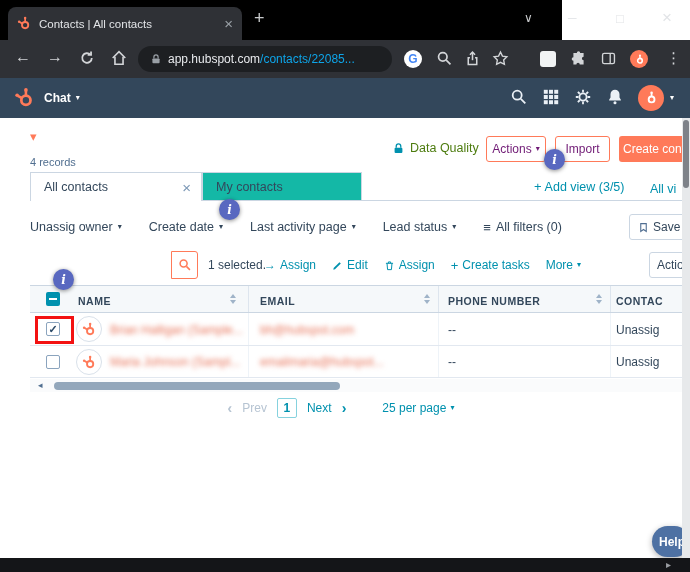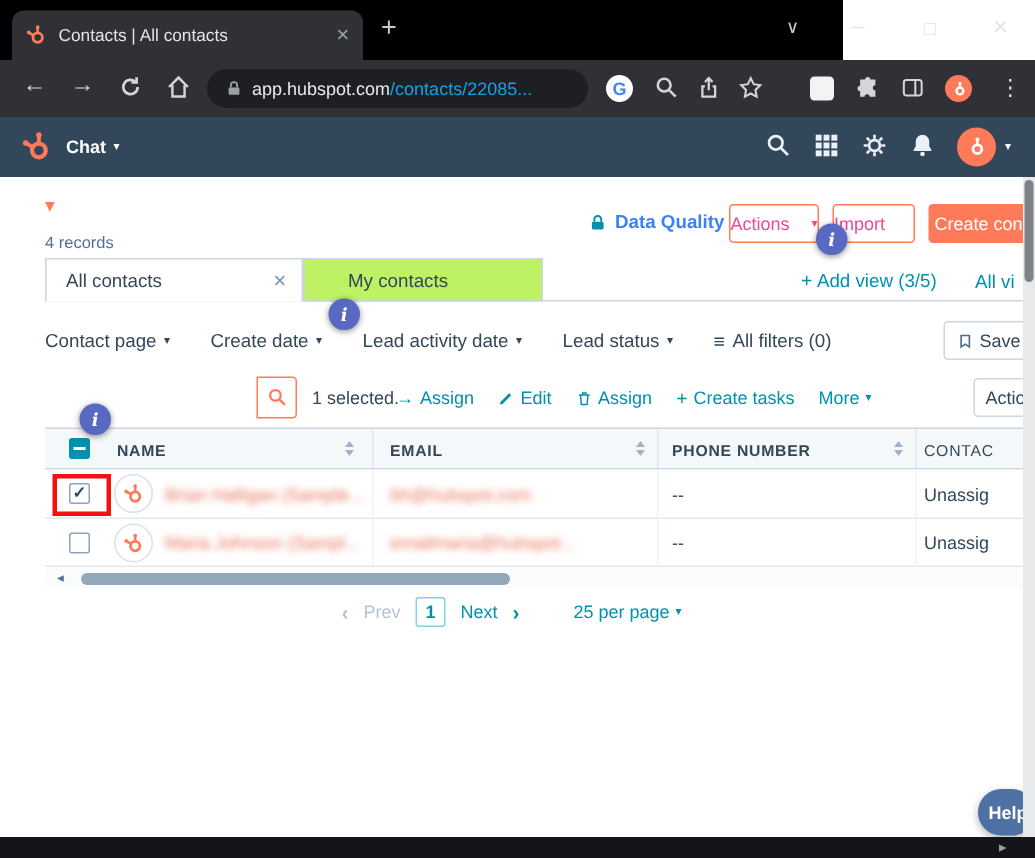--- a/index.html
+++ b/index.html
@@ -5,22 +5,22 @@
   *{margin:0;padding:0;box-sizing:border-box}
   html,body{background:#444}
   .screen{position:relative;width:690px;height:572px;background:#fff;overflow:hidden;
           font-family:"Liberation Sans",sans-serif}
   .abs{position:absolute}
   .flex{display:flex;align-items:center}
   svg{display:block}
   .ic{display:inline-flex;align-items:center;justify-content:center}
   .blur{color:#e8755b;filter:blur(2.5px);font-size:12px;white-space:nowrap;overflow:hidden}
   .caret{font-size:8px;line-height:1}
-  .obtn{background:#fff;border:1px solid #ff7a59;border-radius:3px;color:#ec4899;
-        font-size:12px;display:flex;align-items:center;justify-content:space-between;gap:4px;cursor:pointer}
+  .obtn{background:#fff;border:1px solid #ff7a59;border-radius:3px;color:#701a75;
+        font-size:12px;display:flex;align-items:center;justify-content:center;gap:4px;cursor:pointer}
   .gbtn{background:#fff;border:1px solid #cbd6e2;border-radius:3px;color:#33475b;
         font-size:12px;display:flex;align-items:center;gap:4px}
   .sort{display:inline-flex;flex-direction:column;gap:2px}
   .sort i{display:block;width:0;height:0;border-left:3.5px solid transparent;border-right:3.5px solid transparent}
   .sort .u{border-bottom:4px solid #9fb3c8}
   .sort .d{border-top:4px solid #9fb3c8}
   .coldiv{position:absolute;top:0;bottom:0;width:1px}
   .marker{position:absolute;width:21px;height:21px;border-radius:50%;background:#5968c0;
           color:#fff;display:flex;align-items:center;justify-content:center;
           font-family:"DejaVu Serif",serif;font-style:italic;font-weight:bold;font-size:12px;
@@ -183,62 +183,62 @@
   </div>
   <div class="abs" style="left:30px;top:156px;font-size:11px;color:#516f90">4 records</div>
 
   <div class="abs flex" style="left:392px;top:141px;gap:5px">
     <span class="ic" style="color:#0091ae">
       <svg width="13" height="13" viewBox="0 0 20 20">
         <rect x="4" y="9" width="12" height="8" rx="1.5" fill="currentColor"></rect>
         <path d="M6.5 9V6.5a3.5 3.5 0 0 1 7 0V9" fill="none" stroke="currentColor" stroke-width="2"></path>
       </svg>
     </span>
-    <span style="color:#3b82f6;font-size:12.5px;font-weight:700">Data Quality</span>
+    <span style="color:#4d7c0f;font-size:12.5px;font-weight:400">Data Quality</span>
   </div>
   <button class="abs obtn" style="left:486px;top:136px;width:60px;height:26px">
     <span>Actions</span>
     <span class="caret">▾</span>
   </button>
   <button class="abs obtn" style="left:555px;top:136px;width:55px;height:26px">
     <span>Import</span>
   </button>
   <button class="abs" style="left:619px;top:136px;width:70px;height:26px;background:#ff7a59;border:none;border-radius:3px;
                  color:#fff;font-size:12px;overflow:hidden;white-space:nowrap;cursor:pointer">
     <span>Create cont</span>
   </button>
 
   <div class="abs" style="left:30px;top:200px;width:652px;height:1px;background:#cbd6e2"></div>
   <div class="abs flex" style="left:30px;top:172px;width:172px;height:29px;background:#fff;border:1px solid #cbd6e2;border-bottom:none;
               padding:0 10px 0 13px;justify-content:space-between;z-index:2">
     <span style="font-size:12.5px;color:#33475b">All contacts</span>
     <span style="font-size:15px;color:#7c98b6;line-height:1">×</span>
   </div>
-  <div class="abs flex" style="left:202px;top:172px;width:160px;height:29px;background:#bef264;border:1px solid #cbd6e2;padding:0 29px">
+  <div class="abs flex" style="left:202px;top:172px;width:160px;height:29px;background:#14b8a6;border:1px solid #cbd6e2;padding:0 13px">
     <span style="font-size:12.5px;color:#33475b">My contacts</span>
   </div>
   <div class="abs flex" style="left:534px;top:179px;gap:3px">
     <span style="color:#0091ae;font-size:13px">+</span>
     <span style="color:#0091ae;font-size:12.5px">Add view (3/5)</span>
   </div>
   <div class="abs" style="left:650px;top:179px;width:32px;overflow:hidden;white-space:nowrap">
     <span style="color:#0091ae;font-size:12.5px">All vi</span>
   </div>
 
   <div class="abs flex" style="left:30px;top:213px;height:28px;gap:27px">
     <span class="filt">
-      <span>Contact page</span>
+      <span>Unassig owner</span>
       <span class="caret">▾</span>
     </span>
     <span class="filt">
       <span>Create date</span>
       <span class="caret">▾</span>
     </span>
     <span class="filt">
-      <span>Lead activity date</span>
+      <span>Last activity page</span>
       <span class="caret">▾</span>
     </span>
     <span class="filt">
       <span>Lead status</span>
       <span class="caret">▾</span>
     </span>
     <span class="filt">
       <span style="font-size:13px;font-weight:bold">≡</span>
       <span>All filters (0)</span>
     </span>
@@ -310,21 +310,21 @@
         <i class="u"></i>
         <i class="d"></i>
       </span>
     <span class="coldiv" style="left:408px;background:#dde5ee"></span>
     <span class="abs" style="left:418px;top:9px;font-size:10.5px;font-weight:bold;letter-spacing:.5px;color:#33475b">PHONE NUMBER</span>
     <span class="abs sort" style="left:566px;top:8px">
         <i class="u"></i>
         <i class="d"></i>
       </span>
     <span class="coldiv" style="left:580px;background:#dde5ee"></span>
-    <span class="abs" style="left:586px;top:9px;font-size:10.5px;font-weight:normal;letter-spacing:.5px;color:#33475b">CONTAC</span>
+    <span class="abs" style="left:586px;top:9px;font-size:10.5px;font-weight:bold;letter-spacing:.5px;color:#33475b">CONTAC</span>
   </div>
 
   <div class="abs" style="left:30px;top:313px;width:652px;height:33px;background:#fff;border-bottom:1px solid #e2e8f0">
     <span class="abs ic" style="left:16px;top:9px;width:14px;height:14px;background:#fff;border:1px solid #8ba4be;border-radius:2px">
       <span style="color:#2d4a68;font-size:11px;font-weight:bold;line-height:1">✓</span>
     </span>
     <span class="abs ic" style="left:46px;top:3px;width:26px;height:26px;border-radius:50%;background:#fff;border:1px solid #d9e1ea;color:#ff7a59">
       <svg width="15" height="15" viewBox="0 0 24 24">
         <circle cx="13" cy="14.5" r="5" fill="none" stroke="currentColor" stroke-width="3"></circle>
         <path d="M13 9.5V4" stroke="currentColor" stroke-width="2.8"></path>

